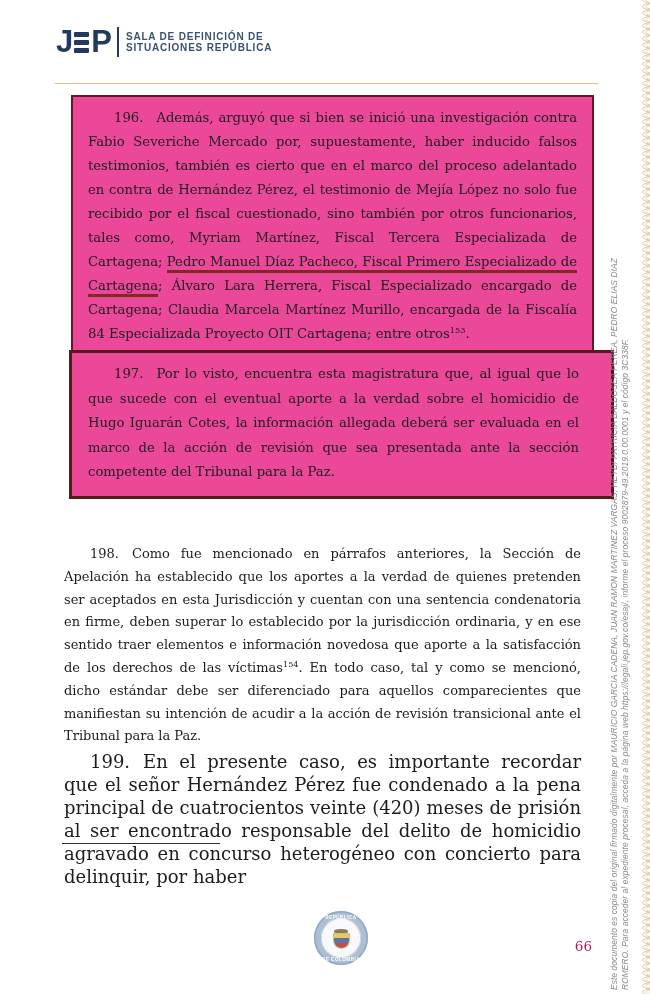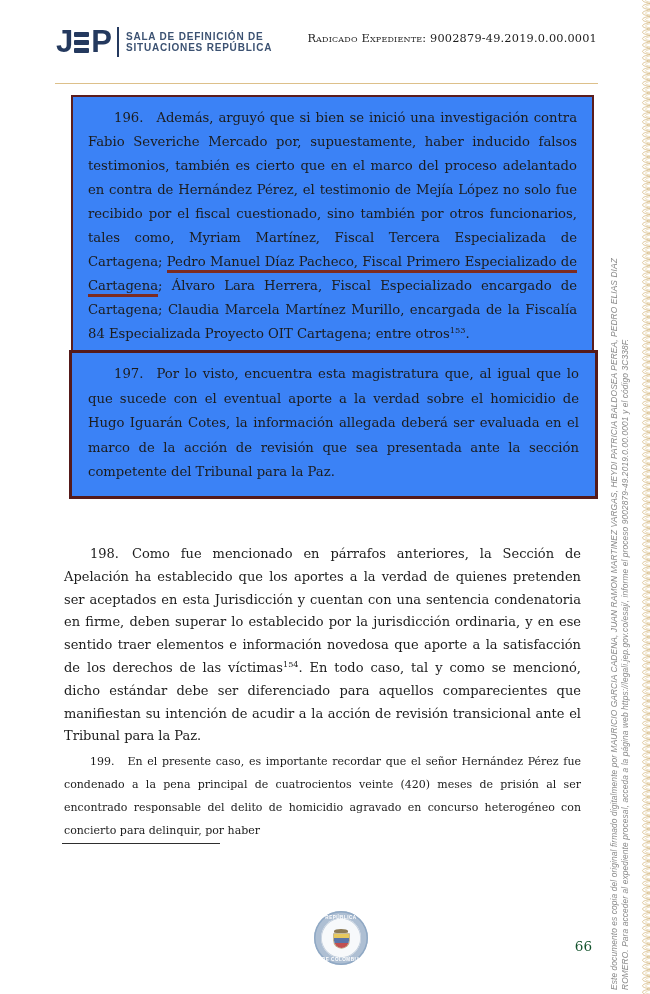--- a/index.html
+++ b/index.html
@@ -18,49 +18,49 @@
               font-variant:small-caps;letter-spacing:.2px;color:#1d1d1d;}
   .gold-rule{position:absolute;left:55px;top:83px;width:543px;height:0;border-top:1.6px solid #ddc08a;}
 
   
   .bodytxt{text-align:justify;}
   .pnum{margin-right:13px;}
   .indent{text-indent:26px;}
   sup{font-size:.62em;line-height:0;vertical-align:super;}
   .useg{box-shadow:0 3px 0 #7d2b21;padding-bottom:1px;}
 
-  .hbox{position:absolute;background:#3b82f6;}
+  .hbox{position:absolute;background:#ec4899;}
   .box196{left:71px;top:95px;width:489px;border:2.6px solid #5b1d1d;padding:9px 15px 11px 15px;
           font-size:13.2px;line-height:24px;}
-  .box197{left:69px;top:350px;width:491px;border:3px solid #551a1a;padding:9px 16px 11px 16px;
+  .box197{left:69px;top:350px;width:491px;border:3px solid #551a1a;padding:9px 32px 11px 16px;
           font-size:13.2px;line-height:24.5px;}
 
   .section-heading{position:absolute;left:64px;top:480px;width:517px;font-weight:bold;
                    font-size:13.6px;line-height:24.5px;text-align:justify;}
   .p198{position:absolute;left:64px;top:543px;width:517px;font-size:13px;line-height:22.8px;}
-  .p199{position:absolute;left:64px;top:750px;width:517px;font-size:11px;line-height:23px;}
+  .p199{position:absolute;left:64px;top:750px;width:517px;font-size:18px;line-height:23px;}
 
   
   .fnblock{position:absolute;left:62px;top:843px;width:528px;font-size:10.4px;line-height:14.4px;text-align:justify;}
   .fnsep{width:158px;border-top:1.5px solid #2e2e2e;margin-bottom:6px;}
   .fn sup{margin-right:2px;}
 
   
   .seal{position:absolute;left:314px;top:911px;width:54px;height:54px;border-radius:50%;
         background:#aebfd3;box-shadow:inset 0 0 0 1.5px #8fa8c4;display:flex;align-items:center;justify-content:center;}
   .seal-inner{width:40px;height:40px;border-radius:50%;background:#f7f9fb;box-shadow:inset 0 0 0 .8px #c3cfdd;
               display:flex;flex-direction:column;align-items:center;justify-content:center;}
   .seal-top,.seal-bottom{position:absolute;left:0;width:100%;text-align:center;color:#ffffff;
         font-family:"Liberation Sans",sans-serif;font-size:4.6px;letter-spacing:.5px;font-weight:bold;}
   .seal-top{top:3.5px;} .seal-bottom{bottom:3.5px;}
   .condor{width:14px;height:4px;background:#8d7b55;border-radius:50% 50% 20% 20%;margin-bottom:1px;}
   .shield{width:15px;height:14px;border-radius:0 0 8px 8px;overflow:hidden;box-shadow:0 0 0 .8px #b9a97c;}
   .shield i{display:block;width:100%;height:34%;}
   .sh1{background:#e7c95e;} .sh2{background:#5a74a8;} .sh3{background:#c05050;}
-  .page-number{position:absolute;right:58px;top:938px;font-size:13.5px;color:#14532d;}
+  .page-number{position:absolute;right:58px;top:938px;font-size:13.5px;color:#be185d;}
 
   
   .waveband{position:absolute;right:0;top:0;width:17px;height:994px;}
   .vtext{position:absolute;right:19px;bottom:4px;height:982px;writing-mode:vertical-rl;transform:rotate(180deg);
          font-size:8.4px;font-style:italic;color:#8b8b8b;line-height:11px;
          font-family:"Liberation Sans",sans-serif;letter-spacing:.1px;}
   .vtext div{white-space:nowrap;}
 </style>
 </head>
 <body>
@@ -78,21 +78,20 @@
       <span class="jl">P</span>
     </div>
     <div class="logo-div"></div>
     <div class="org">
       <div>SALA DE DEFINICIÓN DE</div>
       <div>SITUACIONES REPÚBLICA</div>
     </div>
   </div>
 
   <div class="case-block">
-    <div>Radicado Expediente: 9002879-49.2019.0.00.0001</div>
   </div>
 
   <div class="gold-rule"></div>
 
   <div class="hbox box196">
     <p class="bodytxt indent" style="margin:0">
       <span class="pnum">196.</span><span><span>Además, arguyó que si bien se inició una investigación contra Fabio Severiche Mercado por, supuestamente, haber inducido falsos testimonios, también es cierto que en el marco del proceso adelantado en contra de Hernández Pérez, el testimonio de Mejía López no solo fue recibido por el fiscal cuestionado, sino también por otros funcionarios, tales como, Myriam Martínez, Fiscal Tercera Especializada de Cartagena; </span><span class="useg">Pedro Manuel Díaz Pacheco, Fiscal Primero Especializado de Cartagena</span><span>; Álvaro Lara Herrera, Fiscal Especializado encargado de Cartagena; Claudia Marcela Martínez Murillo, encargada de la Fiscalía 84 Especializada Proyecto OIT Cartagena; entre otros</span><sup>153</sup><span>.</span></span>
     </p>
   </div>
 

